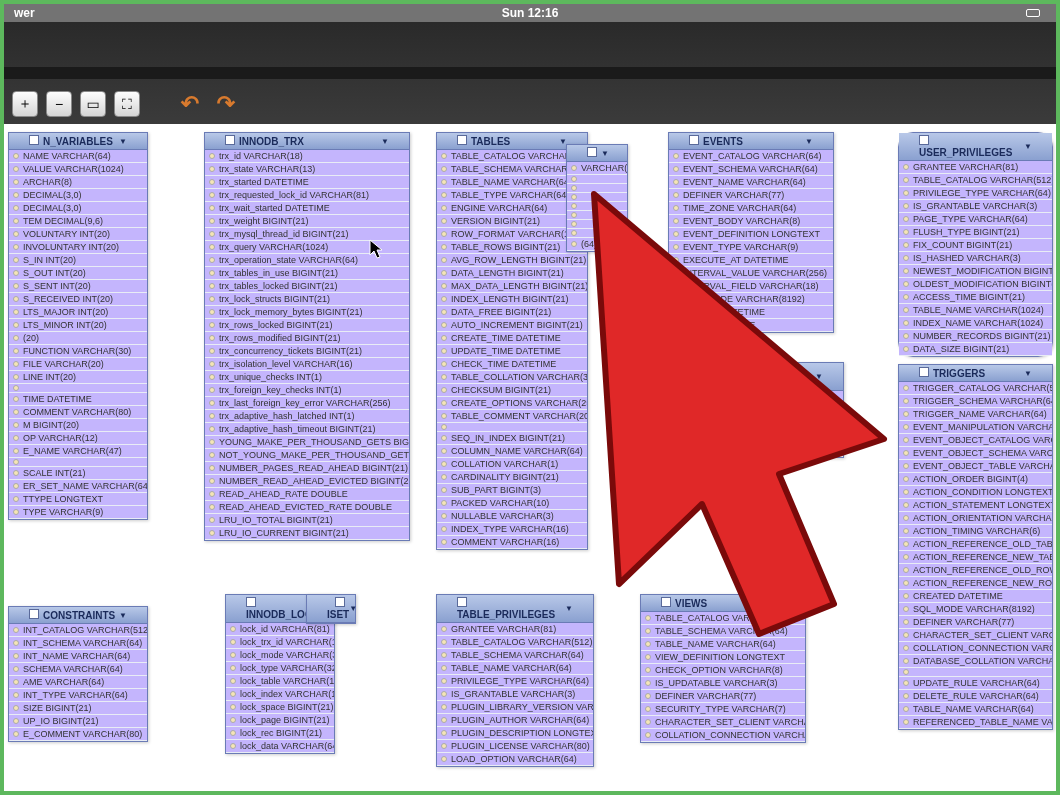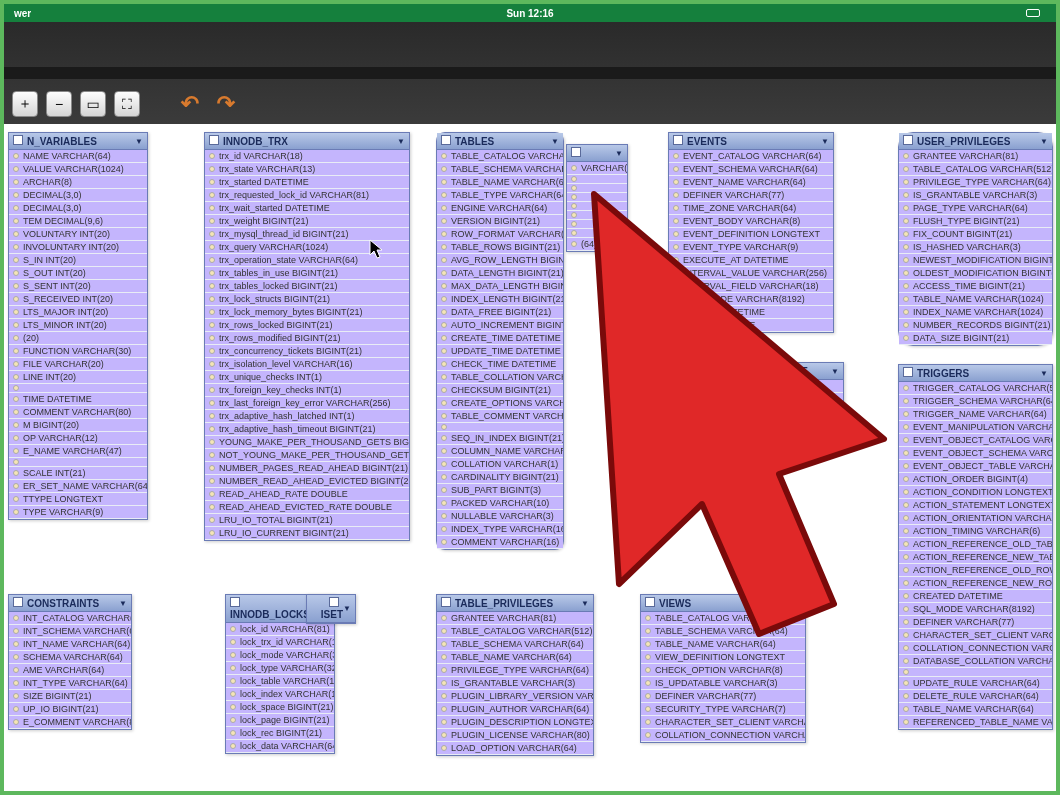--- a/index.html
+++ b/index.html
@@ -8,27 +8,27 @@
     font-size: 9px;
     background: #fefefe;
     width: 1060px;
     height: 795px;
     position: relative;
     overflow: hidden;
     border: 4px solid #5db85d;
   }
   .topbar {
     height: 18px;
-    background: #15803d;
+    background: #737373;
     color: #fff;
     display: flex;
     align-items: center;
     justify-content: space-between;
     padding: 8px 10px;
-    font-size: 10px;
+    font-size: 12px;
     font-weight: bold;
   }
   .topbar .center { position: absolute; left: 50%; transform: translateX(-50%); }
   .darkbar {
     height: 102px;
     background: linear-gradient(to bottom, #2a2a2a, #3b3b3b);
     position: relative;
   }
   .darkbar-mid {
     position: absolute;
@@ -75,21 +75,21 @@
     position: absolute;
     border: 1px solid #6a7bb5;
     background: #fff;
     box-shadow: 1px 1px 3px rgba(0,0,0,0.2);
   }
   .table-header {
     background: linear-gradient(to bottom, #b8c8e8, #8aa0d0);
     color: #1a2a5a;
     font-weight: bold;
     font-size: 10px;
-    padding: 2px 4px;
+    padding: 2px 20px;
     display: flex;
     align-items: center;
     justify-content: space-between;
     border-bottom: 1px solid #6a7bb5;
   }
   .table-header .ticon {
     display: inline-block;
     width: 10px; height: 10px;
     border: 1px solid #5a6a9a;
     background: #fff;
@@ -282,21 +282,21 @@
         <div class="row">
           <span class="key"></span>
           <span>TTYPE LONGTEXT</span>
         </div>
         <div class="row">
           <span class="key"></span>
           <span>TYPE VARCHAR(9)</span>
         </div>
       </div>
     </div>
-    <div class="table-box" style="left: 4px; top: 470px; width: 124px; text-align: right;">
+    <div class="table-box" style="left: 4px; top: 482px; width: 140px; text-align: right;">
       <div class="table-header">
         <span><span class="ticon"></span><span>CONSTRAINTS</span></span>
         <span class="tri">▼</span>
       </div>
       <div class="table-rows">
         <div class="row">
           <span class="key"></span>
           <span>INT_CATALOG VARCHAR(512)</span>
         </div>
         <div class="row">
@@ -509,21 +509,21 @@
         </div>
       </div>
     </div>
     <div class="table-box" style="left: 302px; top: 470px; width: 50px; text-align: right;">
       <div class="table-header">
         <span><span class="ticon"></span><span>ISET</span></span>
         <span class="tri">▼</span>
       </div>
       <div class="table-rows"></div>
     </div>
-    <div class="table-box" style="left: 432px; top: 8px; width: 128px; border-radius: 9px;">
+    <div class="table-box" style="left: 432px; top: 8px; width: 152px;">
       <div class="table-header">
         <span><span class="ticon"></span><span>TABLES</span></span>
         <span class="tri">▼</span>
       </div>
       <div class="table-rows">
         <div class="row">
           <span class="key"></span>
           <span>TABLE_CATALOG VARCHAR(512)</span>
         </div>
         <div class="row">

